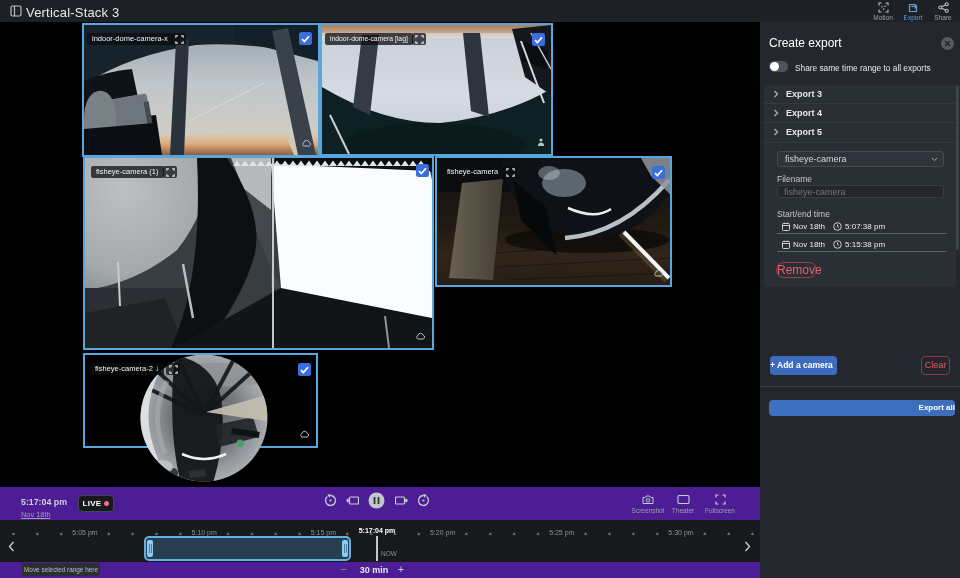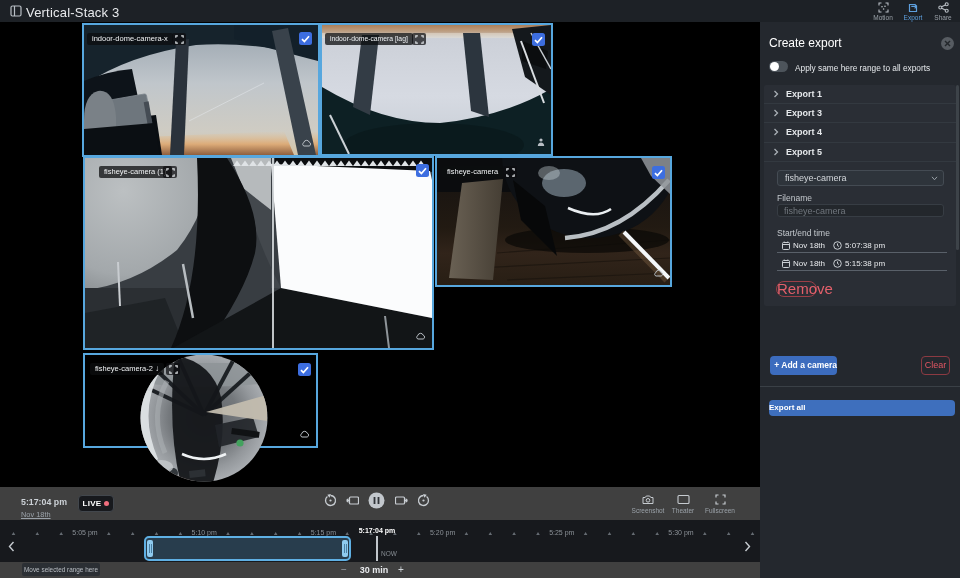--- a/index.html
+++ b/index.html
@@ -46,33 +46,33 @@
     border:1px solid #444b53; border-radius:3px; color:#d3d7db; font-size:9px; line-height:14px;
     padding-left:7px; }
   #p-select svg { position:absolute; right:5px; top:5px; }
   #p-input { position:absolute; left:13px; top:42px; width:167px; height:13.5px; background:#23272c;
     border:1px solid #373d44; border-radius:3px; color:#70767d; font-size:9px; line-height:12px; padding-left:6px; }
   .daterow { position:absolute; left:13px; width:170px; height:14px; border-bottom:1px solid #596069;
     display:flex; align-items:center; padding-left:5px; color:#e8eaed; font-size:8px; }
   .daterow svg { margin-right:3px; }
   .daterow .t2 { margin-left:8px; }
   #p-remove { position:absolute; left:12px; top:119px; width:41px; height:16px; border:1px solid #9c3f47;
-    border-radius:8px; color:#e4606b; font-size:15px; text-align:center; line-height:14px; }
+    border-radius:8px; color:#e4606b; font-size:12px; text-align:center; line-height:14px; }
   #p-addcam { position:absolute; left:10px; top:334px; width:67px; height:19px; background:#3c6cbe;
-    border-radius:4px; color:#fff; font-size:8.5px; font-weight:bold; text-align:right; line-height:19px; }
+    border-radius:4px; color:#fff; font-size:8.5px; font-weight:bold; text-align:left; line-height:19px; }
   #p-clear { position:absolute; left:161px; top:334px; width:29px; height:19px; border:1px solid #8c3a42;
     border-radius:4px; color:#e25663; font-size:9px; text-align:center; line-height:17px; }
   #p-div { position:absolute; left:0; top:364px; width:200px; height:1px; background:#3a4046; }
   #p-exportall { position:absolute; left:9px; top:378px; width:186px; height:16px; background:#3e6fbd;
-    border-radius:4px; color:#fff; font-size:8px; font-weight:bold; text-align:left; line-height:16px; }
+    border-radius:4px; color:#fff; font-size:8px; font-weight:bold; text-align:right; line-height:16px; }
   #p-scroll { position:absolute; left:196px; top:63px; width:3px; height:165px; background:#4c5258;
     border-radius:2px; opacity:.65; }
 
   
-  #tl { position:absolute; left:0; top:487px; width:760px; height:91px; background:#404040; }
+  #tl { position:absolute; left:0; top:487px; width:760px; height:91px; background:#4c1d95; }
   #tl-time { position:absolute; left:21px; top:10px; font-size:8.8px; font-weight:bold; color:#ccd1d6; }
   #tl-date { position:absolute; left:21px; top:22.5px; font-size:7.4px; color:#9aa1a8; text-decoration:underline; }
   #tl-live { position:absolute; left:78px; top:8px; width:36px; height:17px; border:1px solid #42474d;
     border-radius:4px; background:#17191d; display:flex; align-items:center; justify-content:center; gap:3px; }
   #tl-live span { font-size:8px; font-weight:bold; color:#fff; letter-spacing:.3px; }
   #tl-live i { width:5px; height:5px; border-radius:50%; background:#ef6e7e; }
   .tpbtn { position:absolute; top:7px; }
   .rbtn { position:absolute; text-align:center; color:#c6cbd0; }
   .rbtn svg { display:block; margin:0 auto; }
   .rbtn .lbl { font-size:6.5px; color:#9aa1a8; margin-top:2px; }
@@ -236,21 +236,21 @@
         <path d="M112,0 L142,0 Q178,55 170,95 Q160,135 120,190 L86,190 Q118,120 112,0 Z" fill="#0d0f11"></path>
         <line x1="33" y1="104" x2="35" y2="148" stroke="#c8ccd0" stroke-width="2"></line>
         <line x1="98" y1="106" x2="108" y2="160" stroke="#b8bdc1" stroke-width="2.5"></line>
         <path d="M88,190 L196,130 L347,160 L347,190 Z" fill="#121517"></path>
         <path d="M190,0 H347 V14 L190,7 Z" fill="#0b0d0f"></path>
         <path d="M186,6 L345,13 L347,22 L347,160 L196,130 Z" fill="#fbfcfd"></path>
         <path d="M148,8 L152,2.5 L156,8 L160,2.5 L164,8 L168,2.5 L172,8 L176,2.5 L180,8 L184,2.5 L188,8 L192,2.5 L196,8 L200,2.5 L204,8 L208,2.5 L212,8 L216,2.5 L220,8 L224,2.5 L228,8 L232,2.5 L236,8 L240,2.5 L244,8 L248,2.5 L252,8 L256,2.5 L260,8 L264,2.5 L268,8 L272,2.5 L276,8 L280,2.5 L284,8 L288,2.5 L292,8 L296,2.5 L300,8 L304,2.5 L308,8 L312,2.5 L316,8 L320,2.5 L324,8 L328,2.5 L332,8 L336,2.5 L340,8 Z" fill="#dfe3e6"></path>
         <line x1="188" y1="0" x2="188" y2="190" stroke="#d4d8db" stroke-width="1.8"></line>
         <line x1="300" y1="158" x2="304" y2="190" stroke="#8f959a" stroke-width="2"></line>
       </svg>
-      <div class="camlabel" style="left:14px">fisheye-camera (1)</div>
+      <div class="camlabel" style="left:6px">fisheye-camera (1)</div>
       <div class="expbtn" style="left:78px">
           <svg width="9" height="9" viewBox="0 0 11 11" fill="none" stroke="#dfe3e6" stroke-width="1.4">
             <path d="M1,3.5 V1 H3.5 M7.5,1 H10 V3.5 M10,7.5 V10 H7.5 M3.5,10 H1 V7.5"></path>
           </svg>
         </div>
       <div class="chk" style="left:331px;top:6px">
           <svg width="9" height="8" viewBox="0 0 9 8" fill="none" stroke="#fff" stroke-width="1.7">
             <path d="M1,4.2 L3.4,6.6 L8,1.2"></path>
           </svg>
         </div>
@@ -367,25 +367,22 @@
     <div id="p-title">Create export</div>
     <div id="p-close">
       <svg width="7" height="7" viewBox="0 0 7 7" stroke="#23272b" stroke-width="1.4">
         <line x1="1" y1="1" x2="6" y2="6"></line>
           <line x1="6" y1="1" x2="1" y2="6"></line>
       </svg>
     </div>
     <div id="p-toggle">
         <div class="knob"></div>
       </div>
-    <div id="p-toglbl">Apply same here range to all exports</div>
+    <div id="p-toglbl">Share same time range to all exports</div>
     <div id="p-list">
-      <div class="prow"><svg width="6" height="8" viewBox="0 0 6 8" fill="none" stroke="#aab0b6" stroke-width="1.3">
-            <path d="M1.5,1 L4.5,4 L1.5,7"></path>
-          </svg>Export 1</div>
       <div class="prow"><svg width="6" height="8" viewBox="0 0 6 8" fill="none" stroke="#aab0b6" stroke-width="1.3">
             <path d="M1.5,1 L4.5,4 L1.5,7"></path>
           </svg>Export 3</div>
       <div class="prow"><svg width="6" height="8" viewBox="0 0 6 8" fill="none" stroke="#aab0b6" stroke-width="1.3">
             <path d="M1.5,1 L4.5,4 L1.5,7"></path>
           </svg>Export 4</div>
       <div class="prow"><svg width="6" height="8" viewBox="0 0 6 8" fill="none" stroke="#aab0b6" stroke-width="1.3">
             <path d="M1.5,1 L4.5,4 L1.5,7"></path>
           </svg>Export 5</div>
       <div id="p-exp">

